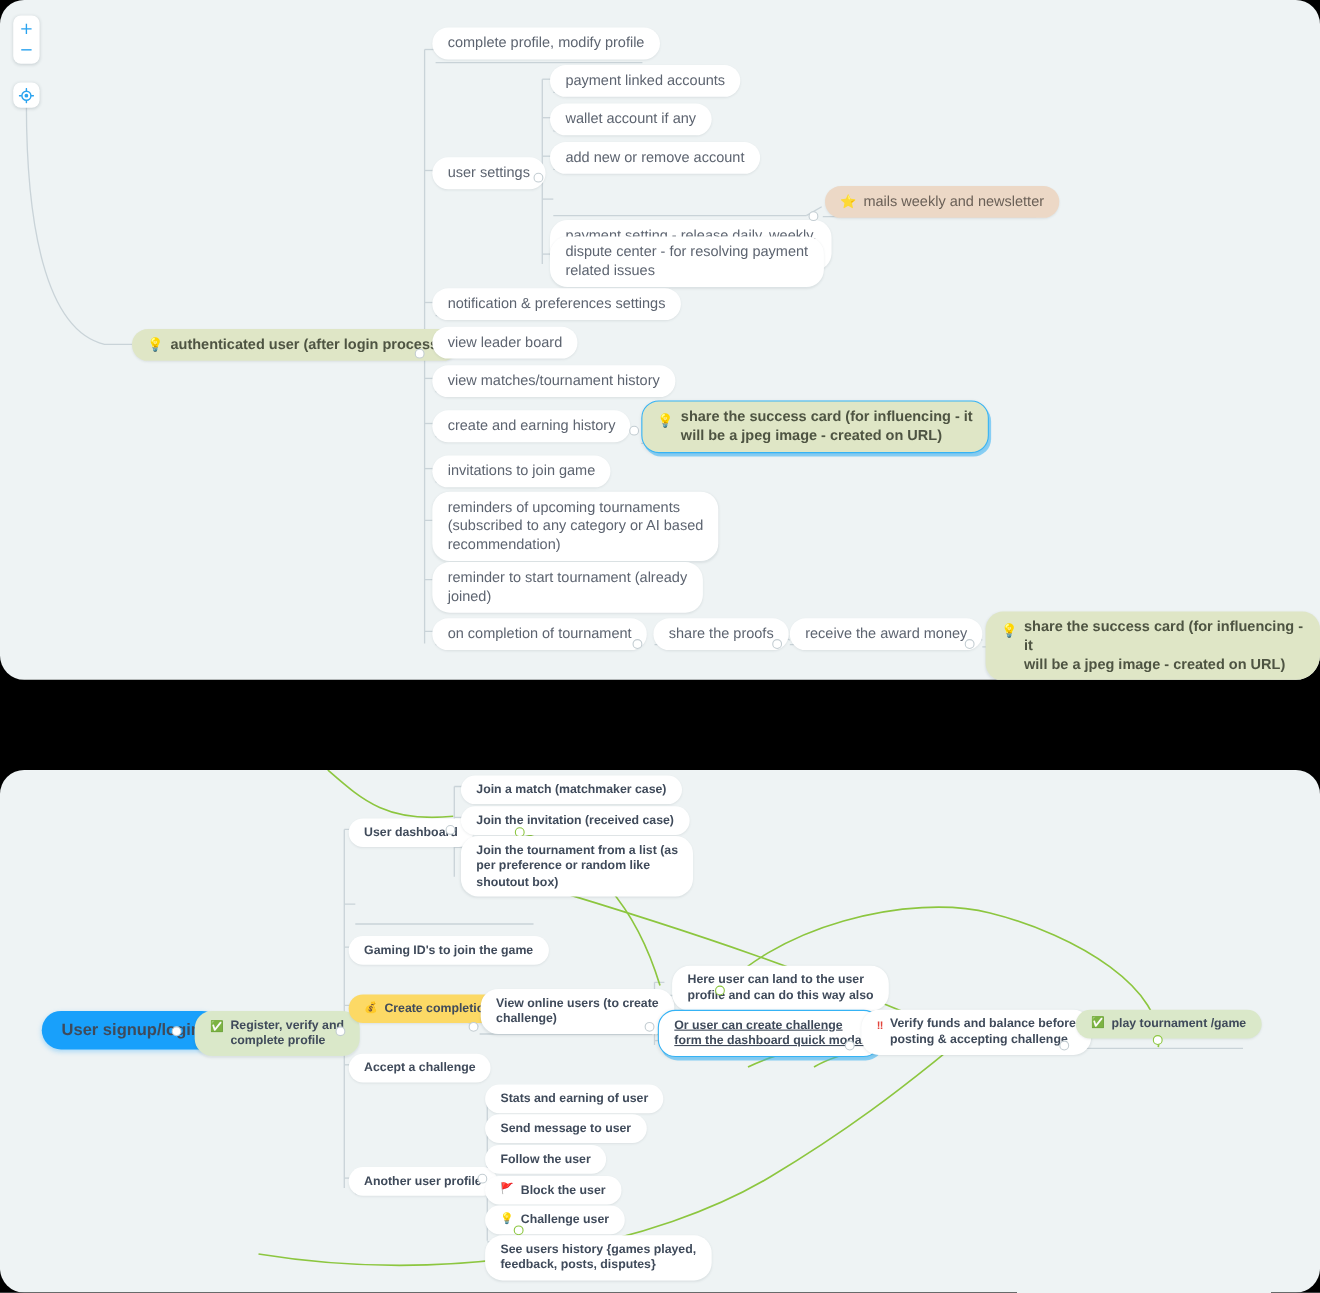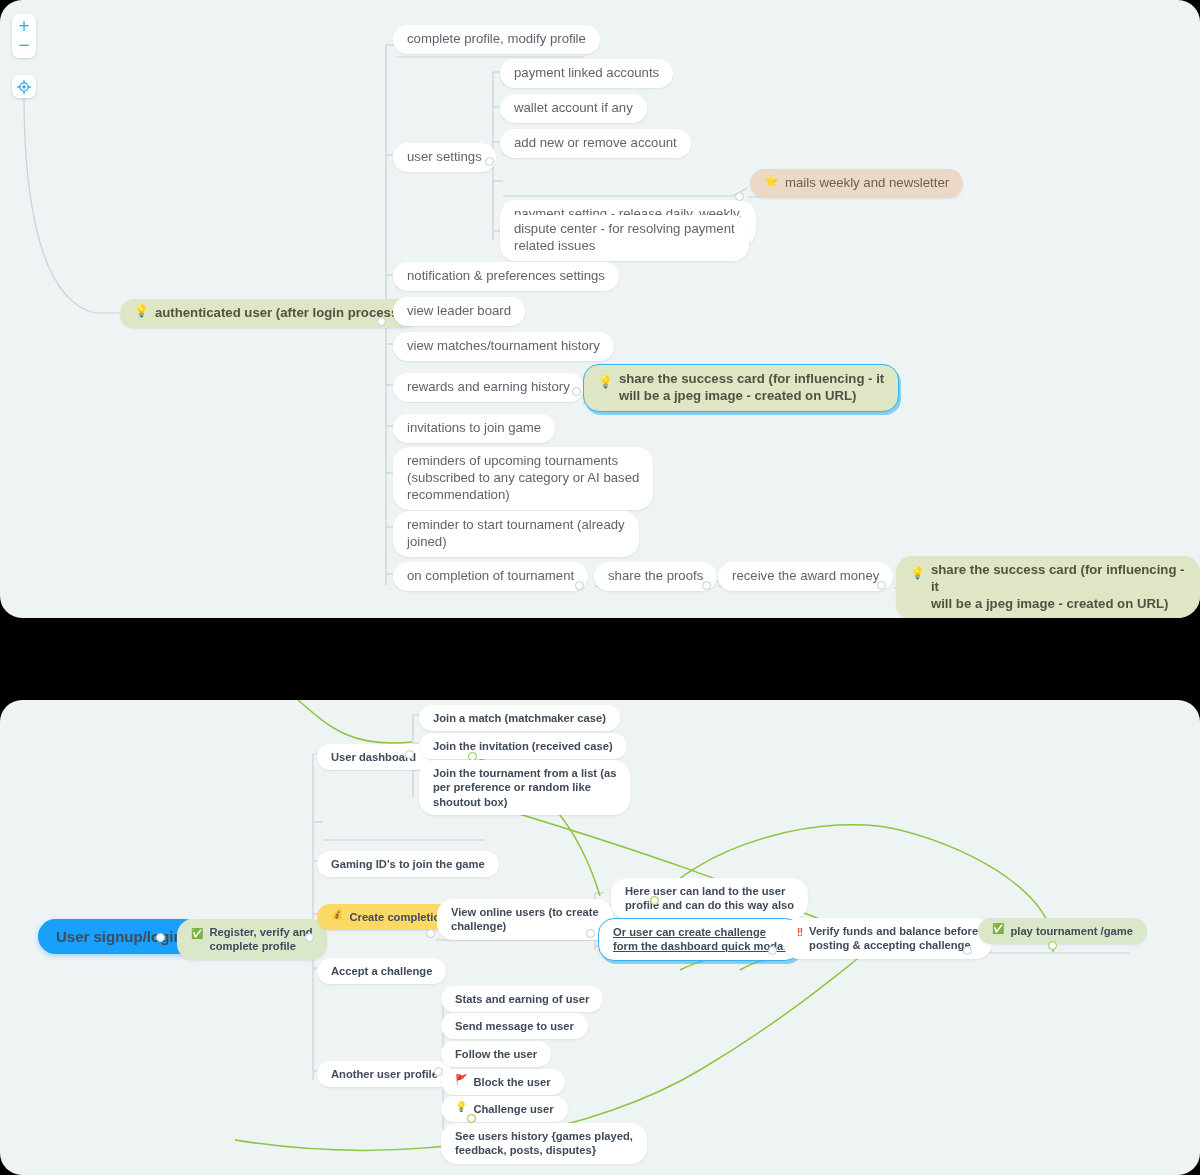--- a/index.html
+++ b/index.html
@@ -22,21 +22,21 @@
   #panel-top    { top: 0;   height: 618px; }
   #panel-bottom { top: 700px; height: 475px; }
 
   .canvas { position: absolute; inset: 0; }
   .edges  { position: absolute; inset: 0; pointer-events: none; }
 
   
   .node {
     position: absolute;
     display: flex;
-    align-items: flex-start;
+    align-items: center;
     gap: 6px;
     background: #ffffff;
     border-radius: 999px;
     padding: 6px 14px;
     color: #5d6470;
     line-height: 1.28;
     white-space: pre-line;
     box-shadow: 0 1px 2px rgba(60,80,90,.10);
   }
   .node.multi { border-radius: 16px; align-items: flex-start; }
@@ -218,21 +218,21 @@
         <span>notification &amp; preferences settings</span>
       </div>
       <div class="node" style="left:393px; top:297px;">
         <span>view leader board</span>
       </div>
       <div class="node" style="left:393px; top:332px;">
         <span>view matches/tournament history</span>
       </div>
 
       <div class="node" style="left:393px; top:373px;">
-        <span>rewards and earning history</span>
+        <span>create and earning history</span>
       </div>
       <div class="dot" style="left:572px; top:387px;"></div>
 
       <div class="node multi olive selected" style="left:583px; top:364px;">
         <span class="ico" style="margin-top:5px;">💡</span>
         <span>share the success card (for influencing - it
 will be a jpeg image - created on URL)</span>
       </div>
 
       <div class="node" style="left:393px; top:414px;">

